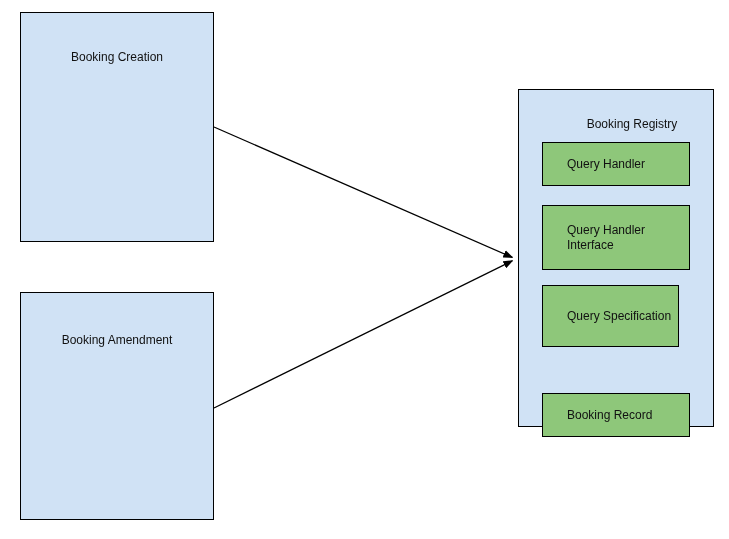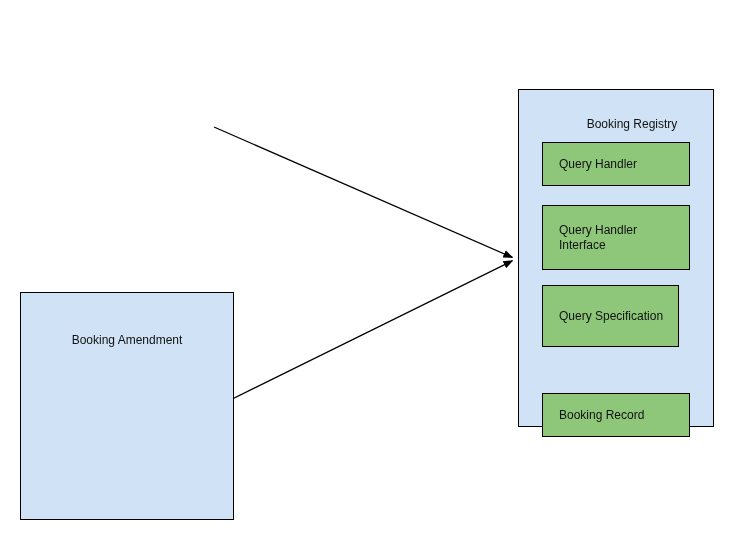--- a/index.html
+++ b/index.html
@@ -39,21 +39,21 @@
     background: #d0e2f5;
   }
   .component-box {
     position: absolute;
     box-sizing: border-box;
     border: 1px solid #000000;
     background: #8ec77a;
     display: flex;
     align-items: center;
     justify-content: flex-start;
-    padding-left: 16px;
+    padding-left: 24px;
     padding-right: 6px;
   }
   .component-label {
     font-size: 12px;
     color: #111111;
     line-height: 15px;
     text-align: left;
     white-space: pre-line;
   }
   #edges {
@@ -73,22 +73,25 @@
   <svg id="edges" viewBox="0 0 729 539" xmlns="http://www.w3.org/2000/svg">
     <defs>
       <marker id="arrow-filled" markerWidth="10" markerHeight="8" refX="9" refY="4" orient="auto" markerUnits="userSpaceOnUse">
         <path d="M0,0 L10,4 L0,8 z" fill="#000000"></path>
       </marker>
     </defs>
     <line id="edge-0" x1="214" y1="127" x2="512.3348138019559" y2="257.3979980856231" stroke="#000000" stroke-width="1.3" marker-end="url(#arrow-filled)"></line>
     <line id="edge-1" x1="214" y1="408" x2="512.4128393008186" y2="260.7698243184703" stroke="#000000" stroke-width="1.3" marker-end="url(#arrow-filled)"></line>
   </svg>
 
+  <div class="node-box" id="node-0" style="left: 20px; top: 12px; width: 194px; height: 230px; background: rgb(208, 226, 245); border-color: rgb(0, 0, 0);">
+    <div class="node-title-center" id="node-0-label" style="top: 37px; color: rgb(17, 17, 17);">Booking Creation</div>
+  </div>
 
-  <div class="node-box" id="node-1" style="left: 20px; top: 292px; width: 214px; height: 228px; background: rgb(208, 226, 245); border-color: rgb(0, 0, 0);">
+  <div class="node-box" id="node-1" style="left: 20px; top: 292px; width: 194px; height: 228px; background: rgb(208, 226, 245); border-color: rgb(0, 0, 0);">
     <div class="node-title-center" id="node-1-label" style="top: 40px; color: rgb(17, 17, 17);">Booking Amendment</div>
   </div>
 
   <div class="container-box" id="registry-container" style="left: 518px; top: 89px; width: 196px; height: 338px; background: rgb(208, 226, 245); border-color: rgb(0, 0, 0);">
     <div class="node-title-center" id="registry-title" style="top: 27px; color: rgb(17, 17, 17); padding-left: 32px;">Booking Registry</div>
   </div>
 
   <div class="component-box" id="comp-0" style="left: 542px; top: 142px; width: 148px; height: 44px; background: rgb(142, 199, 122); border-color: rgb(0, 0, 0);">
     <span class="component-label" style="color: rgb(17, 17, 17);">Query Handler</span>
   </div>

